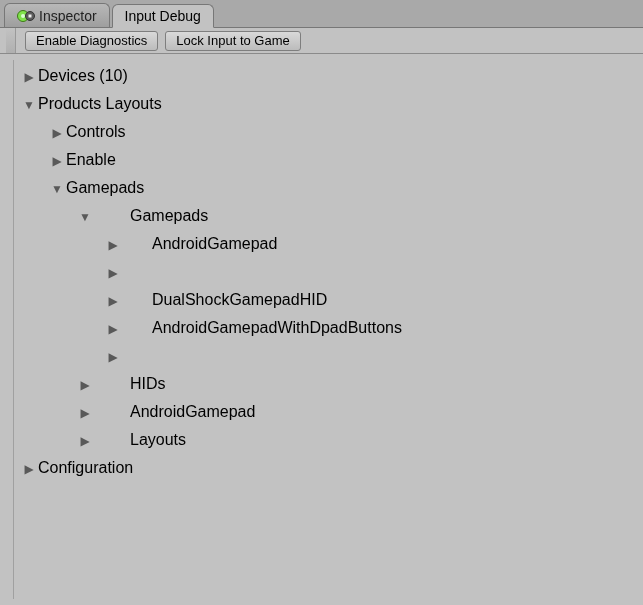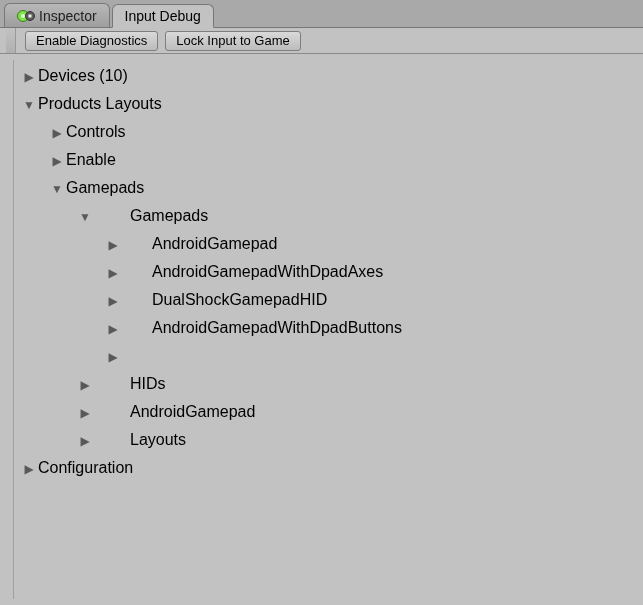--- a/index.html
+++ b/index.html
@@ -191,21 +191,20 @@
         <span class="label">Gamepads</span>
       </div>
 
       <div class="tree-row indent-3">
         <span class="arrow collapsed"></span>
         <span class="label">AndroidGamepad</span>
       </div>
 
       <div class="tree-row indent-3">
         <span class="arrow collapsed"></span>
-        <span class="label">AndroidGamepadWithDpadAxes</span>
       </div>
 
       <div class="tree-row indent-3">
         <span class="arrow collapsed"></span>
         <span class="label">DualShockGamepadHID</span>
       </div>
 
       <div class="tree-row indent-3">
         <span class="arrow collapsed"></span>
         <span class="label">AndroidGamepadWithDpadButtons</span>

